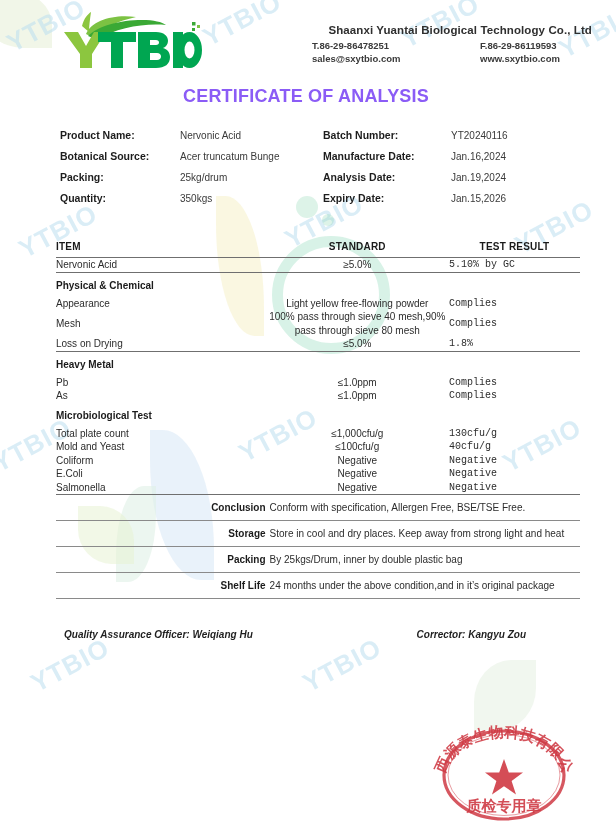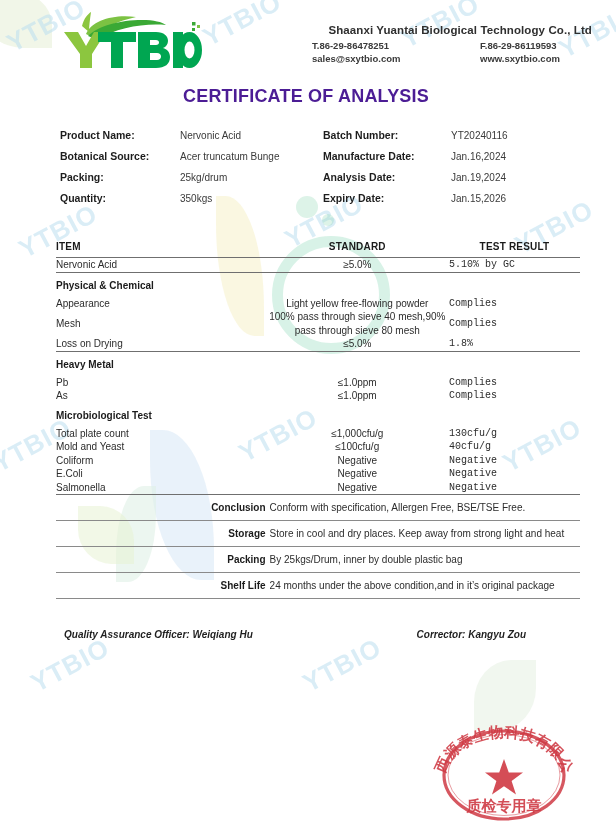--- a/index.html
+++ b/index.html
@@ -95,21 +95,21 @@
   .contact-row .col-b { min-width: 112px; text-align: left; margin-left: 32px; }
 
   
   .doc-title {
     position: relative;
     z-index: 2;
     text-align: center;
     font-size: 18px;
     font-weight: 700;
     letter-spacing: .2px;
-    color: #4c1d95;
+    color: #8b5cf6;
     margin: 16px 4px 22px 0;
   }
 
   
   .info {
     position: relative;
     z-index: 2;
     display: flex;
     padding: 0 30px 0 60px;
     margin-bottom: 26px;

